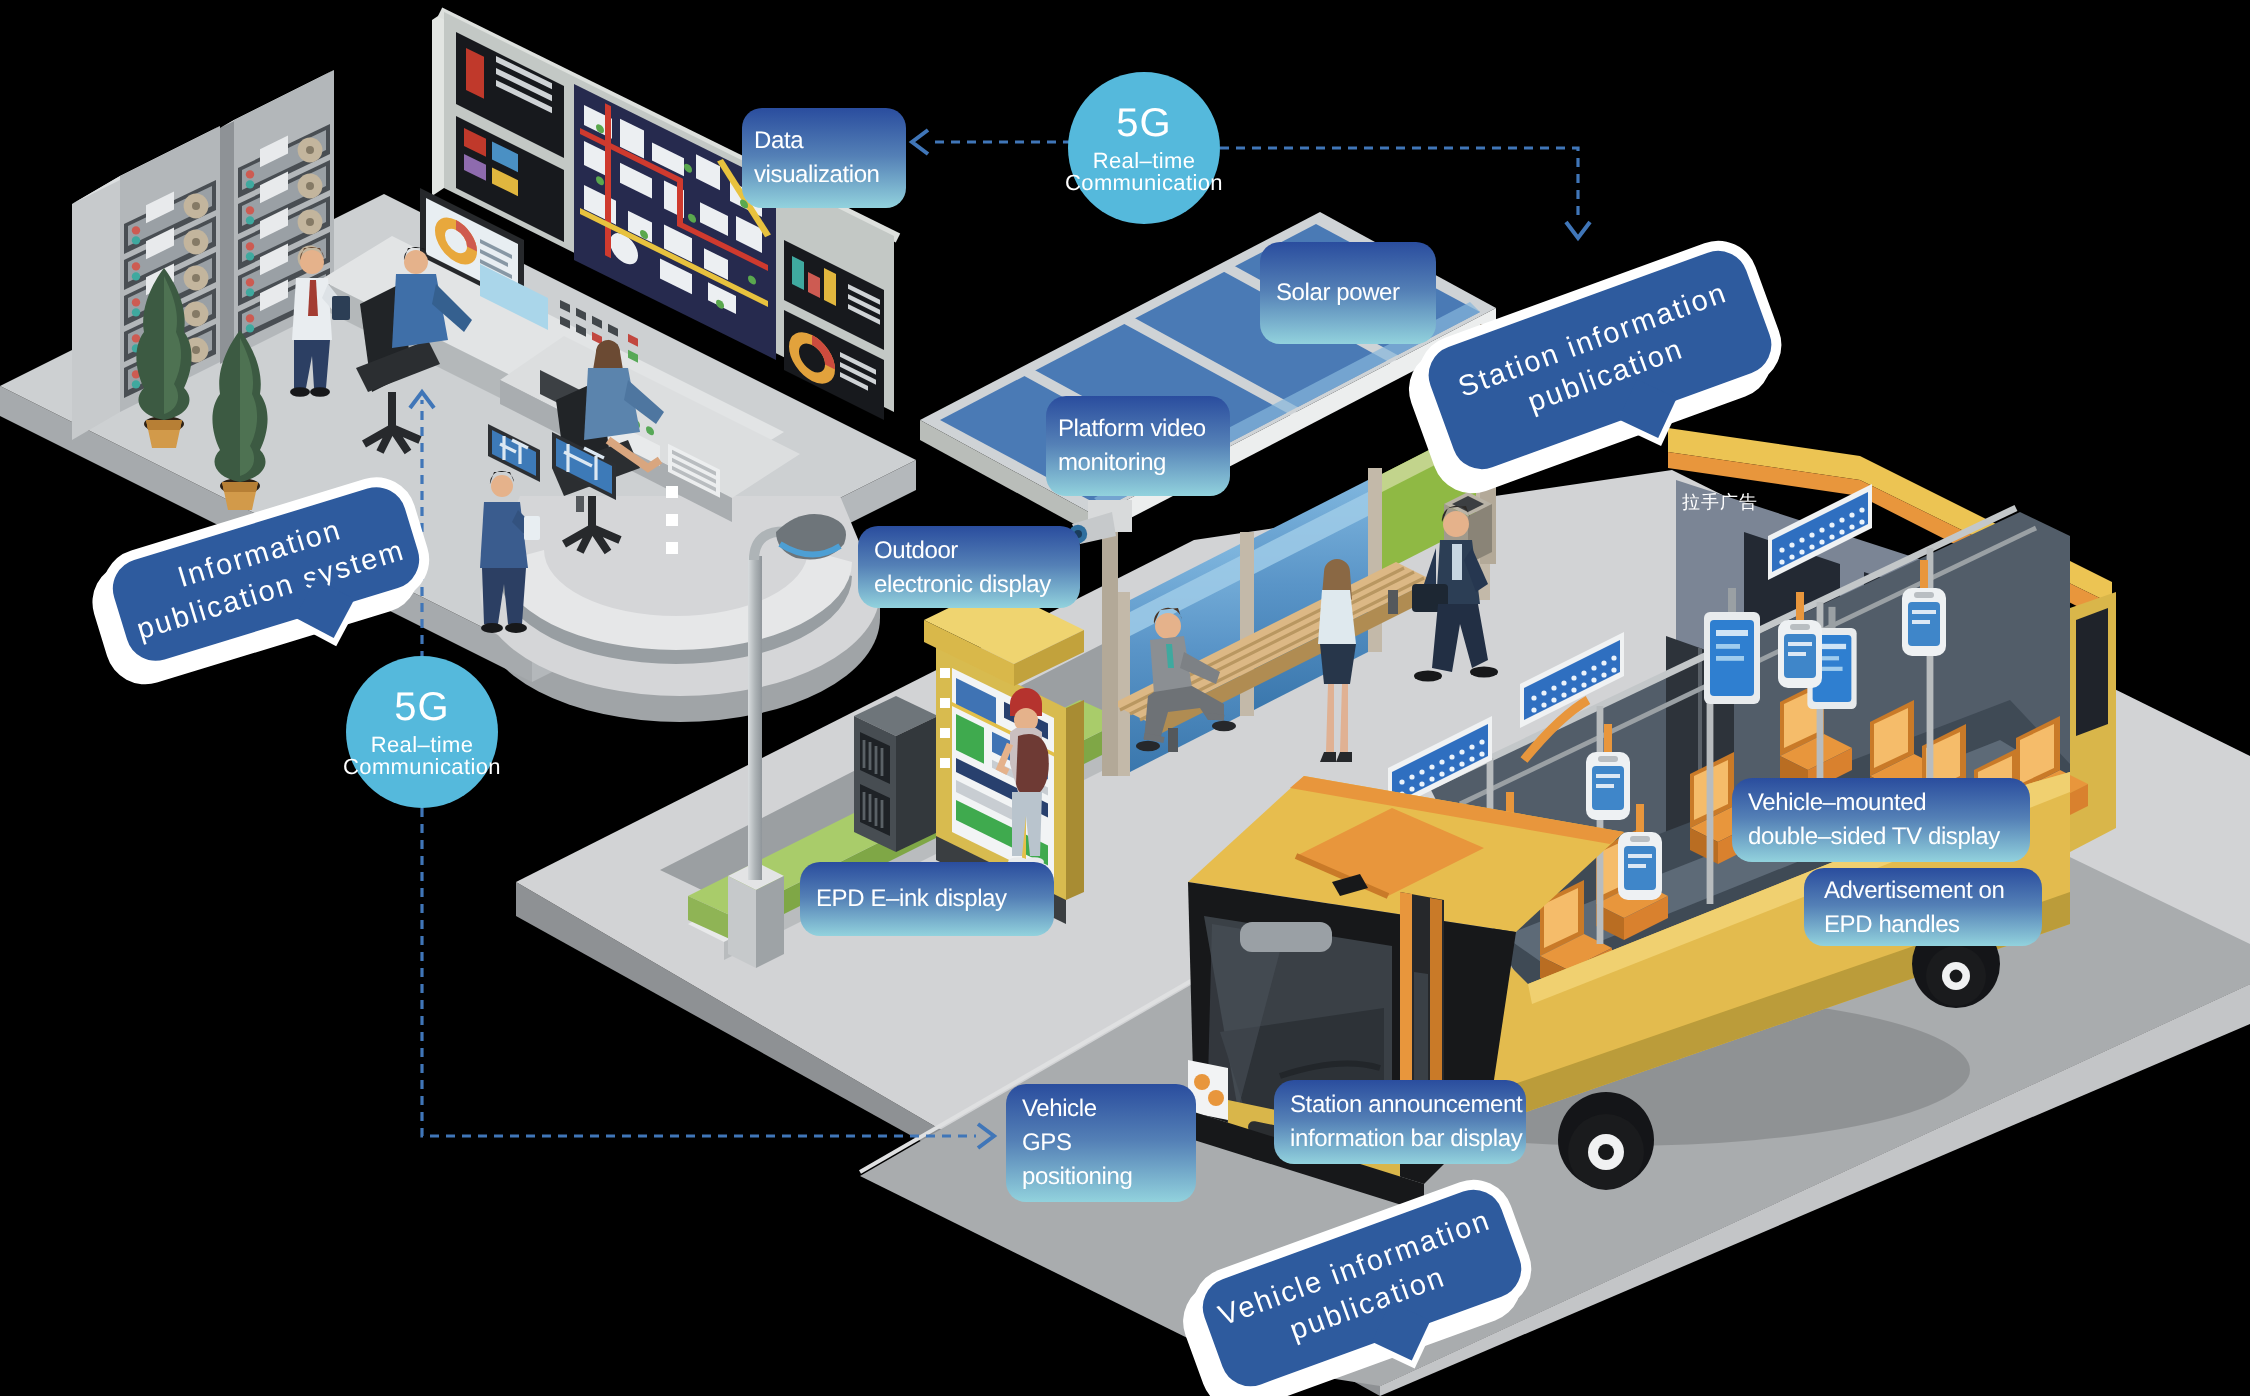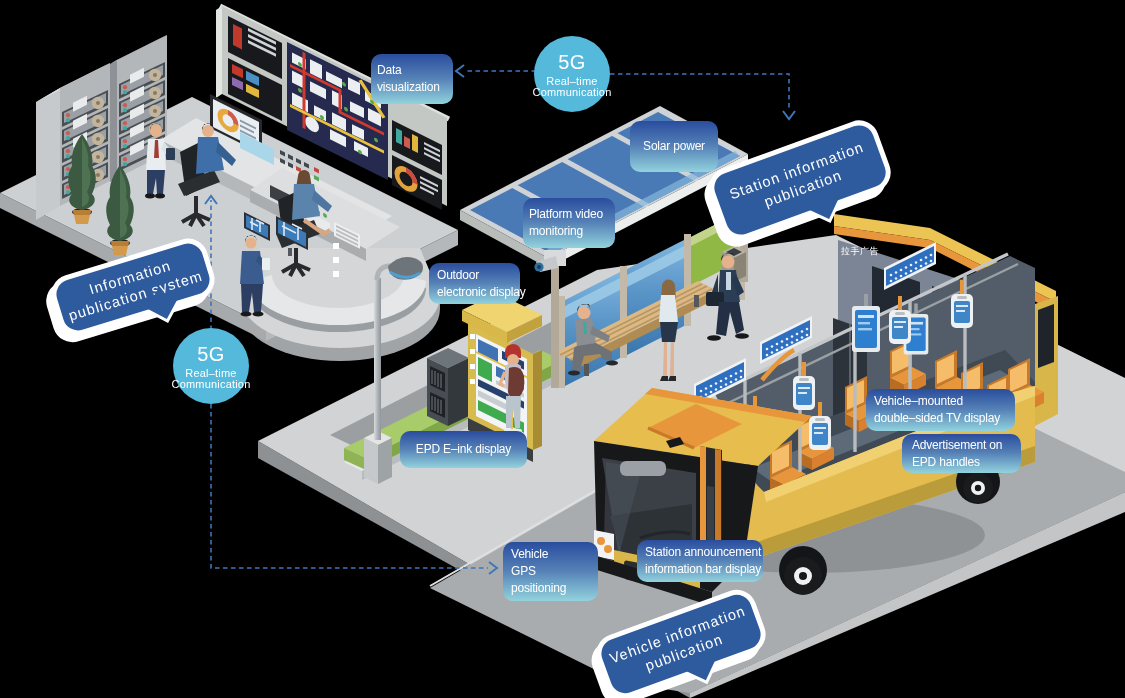--- a/index.html
+++ b/index.html
@@ -3,21 +3,21 @@
 <meta charset="utf-8">
 <style>
   html,body{margin:0;padding:0;background:#000;}
   .stage{position:relative;width:1125px;height:698px;background:var(--background,#000);overflow:hidden;
          font-family:"Liberation Sans", sans-serif;}
   .stage svg{position:absolute;left:0;top:0;}
   
   .label-box{position:absolute;box-sizing:border-box;color:#fff;border-radius:10px;
     background:linear-gradient(180deg,var(--label-gradient-top,#2a4d9e) 0%,var(--label-gradient-mid,#5480b6) 48%,var(--label-gradient-bottom,#92d2dd) 100%);
     font-size:12px;line-height:17px;letter-spacing:-0.2px;padding:6px 8px;display:flex;flex-direction:column;justify-content:center;}
-  .label-box.center{align-items:center;text-align:center;}
+  .label-box.center{align-items:flex-start;text-align:center;}
   .label-box .ln{white-space:nowrap;}
   
   .bubble{position:absolute;box-sizing:border-box;color:#fff;border-radius:20px;
     background:var(--bubble-fill,#2e5b9e);border:5px solid var(--bubble-border,#fff);
     box-shadow:-7px 5px 0 var(--bubble-border,#fff);
     display:flex;flex-direction:column;justify-content:center;align-items:center;text-align:center;
     font-size:14.5px;line-height:19px;letter-spacing:1.1px;}
   .bubble .tail{position:absolute;width:22px;height:22px;background:var(--bubble-fill,#2e5b9e);
     transform:rotate(45deg);}
   .bubble .tail.down{bottom:-10px;box-shadow:3px 3px 0 var(--bubble-border,#fff);}
@@ -652,21 +652,21 @@
   <div class="ln">Data</div>
   <div class="ln">visualization</div>
 </div>
 <div class="label-box center" style="left:630px;top:121px;width:88px;height:51px">
   <div class="ln">Solar power</div>
 </div>
 <div class="label-box" style="left:523px;top:198px;width:92px;height:50px;padding-left:6px">
   <div class="ln">Platform video</div>
   <div class="ln">monitoring</div>
 </div>
-<div class="label-box" style="left:429px;top:263px;width:91px;height:41px">
+<div class="label-box" style="left:429px;top:263px;width:111px;height:41px">
   <div class="ln">Outdoor</div>
   <div class="ln">electronic display</div>
 </div>
 <div class="label-box center" style="left:400px;top:431px;width:127px;height:37px">
   <div class="ln">EPD E–ink display</div>
 </div>
 <div class="label-box" style="left:866px;top:389px;width:149px;height:42px">
   <div class="ln">Vehicle–mounted</div>
   <div class="ln">double–sided TV display</div>
 </div>

